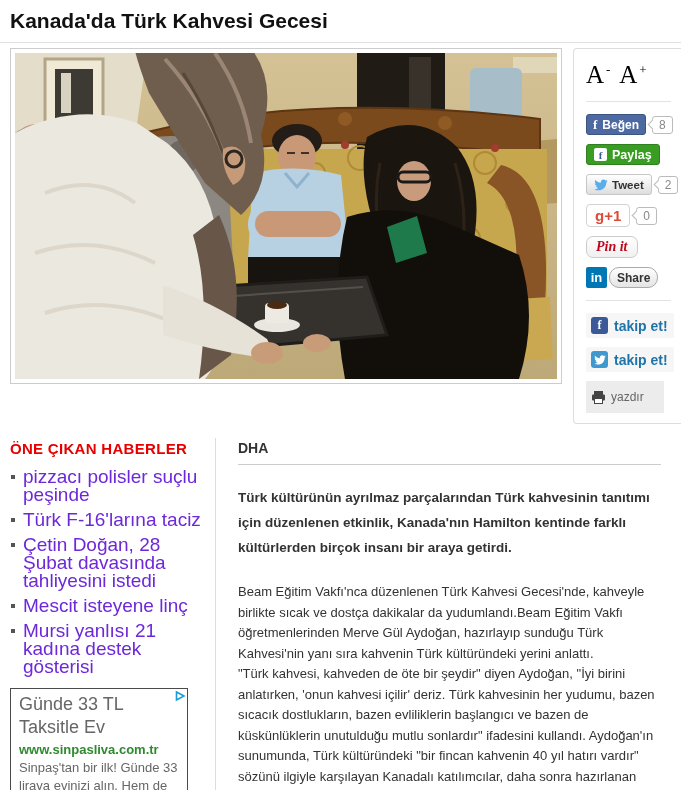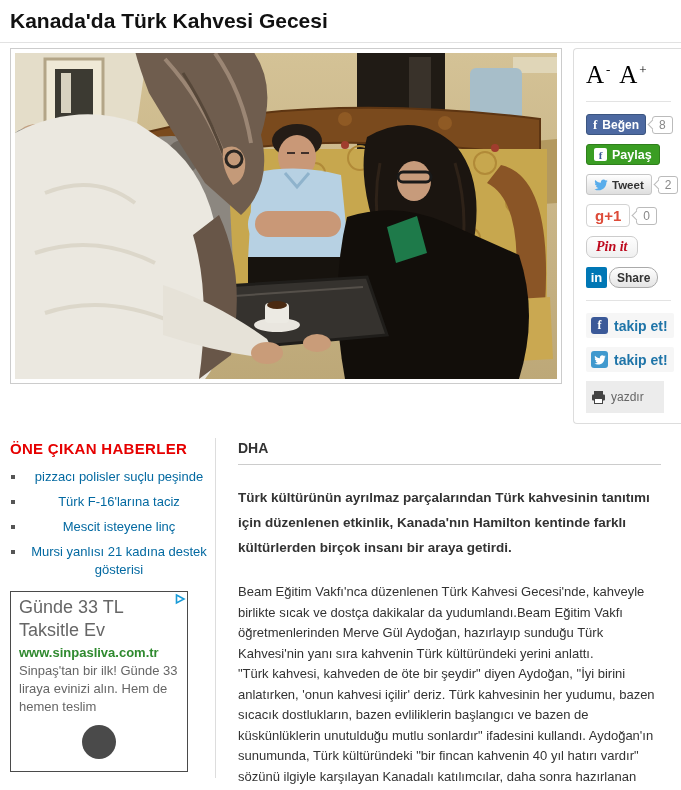--- a/index.html
+++ b/index.html
@@ -61,21 +61,21 @@
   .print-row { display:flex; align-items:center; background:#ececec; width:78px; height:20px;
                padding:16px 5px; cursor:pointer; }
   .print-label { color:#666; font-size:12px; margin-left:5px; }
 
   
   .content { padding:14px 16px 20px 10px; }
   .left-col { float:left; width:206px; border-right:1px solid #ddd; margin-right:22px; padding-bottom:6px; }
   .featured-heading { color:#e60000; font-size:15px; font-weight:bold; letter-spacing:.3px; margin:2px 0 11px; }
   .featured-list { list-style:none; }
   .featured-list li { position:relative; padding-left:13px; margin-bottom:7px;
-                      font-size:13px; line-height:18px; color:#0369a1; cursor:pointer;text-align:center; }
+                      font-size:19px; line-height:18px; color:#6d28d9; cursor:pointer; }
   .featured-list li::before { content:""; position:absolute; left:1px; top:7px;
                       width:4px; height:4px; background:#555; }
 
   .ad-box { position:relative; margin-top:12px; width:178px; border:1px solid #4a4a4a;
             padding:4px 8px 12px; background:#fff; cursor:pointer; }
   .adchoices { position:absolute; top:1px; right:1px; }
   .ad-title { font-size:18px; color:#666; line-height:23px; }
   .ad-url { font-size:13px; color:#2f8a2f; font-weight:bold; margin:3px 0 2px; }
   .ad-body { font-size:13px; color:#666; line-height:18px; }
   .ad-arrow { width:34px; height:34px; border-radius:50%; background:#4a4a4a;
@@ -268,20 +268,21 @@
     </aside>
   </div>
 
   <div class="content">
 
     <aside class="left-col">
       <h2 class="featured-heading">ÖNE ÇIKAN HABERLER</h2>
       <ul class="featured-list">
         <li>pizzacı polisler suçlu peşinde</li>
         <li>Türk F-16'larına taciz</li>
+        <li>Çetin Doğan, 28 Şubat davasında tahliyesini istedi</li>
         <li>Mescit isteyene linç</li>
         <li>Mursi yanlısı 21 kadına destek gösterisi</li>
       </ul>
 
       <div class="ad-box">
         <svg class="adchoices" width="12" height="12" viewBox="0 0 12 12">
           <path d="M2.5 2 L10 6 L2.5 10 Z" fill="none" stroke="#1a9bd7" stroke-width="1.6"></path>
         </svg>
         <div class="ad-title">Günde 33 TL Taksitle Ev</div>
         <div class="ad-url">www.sinpasliva.com.tr</div>

